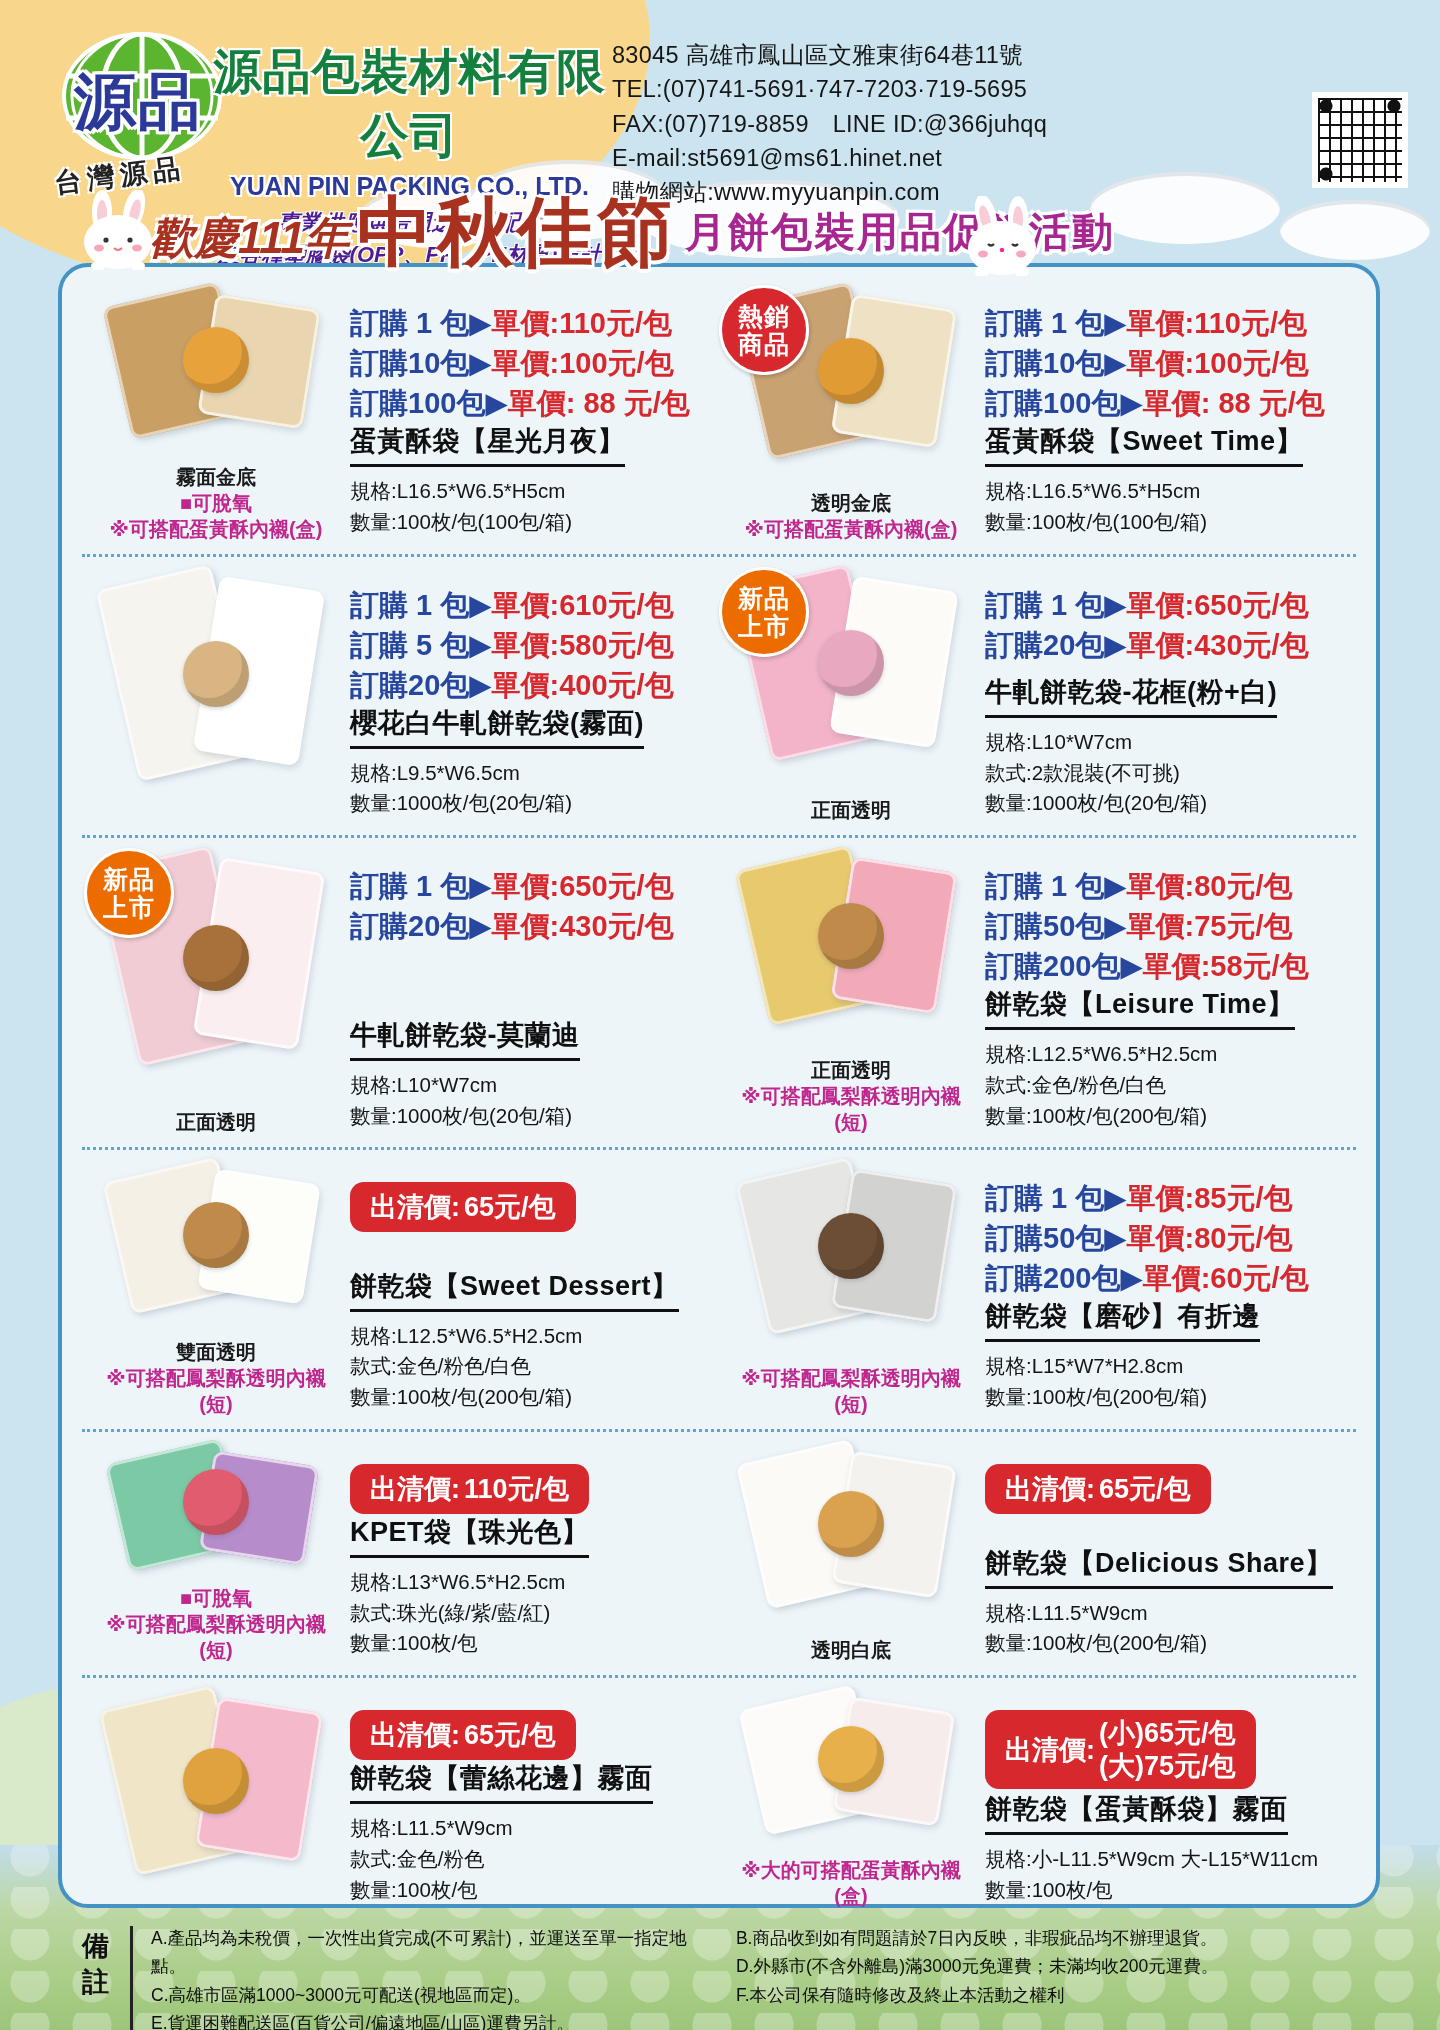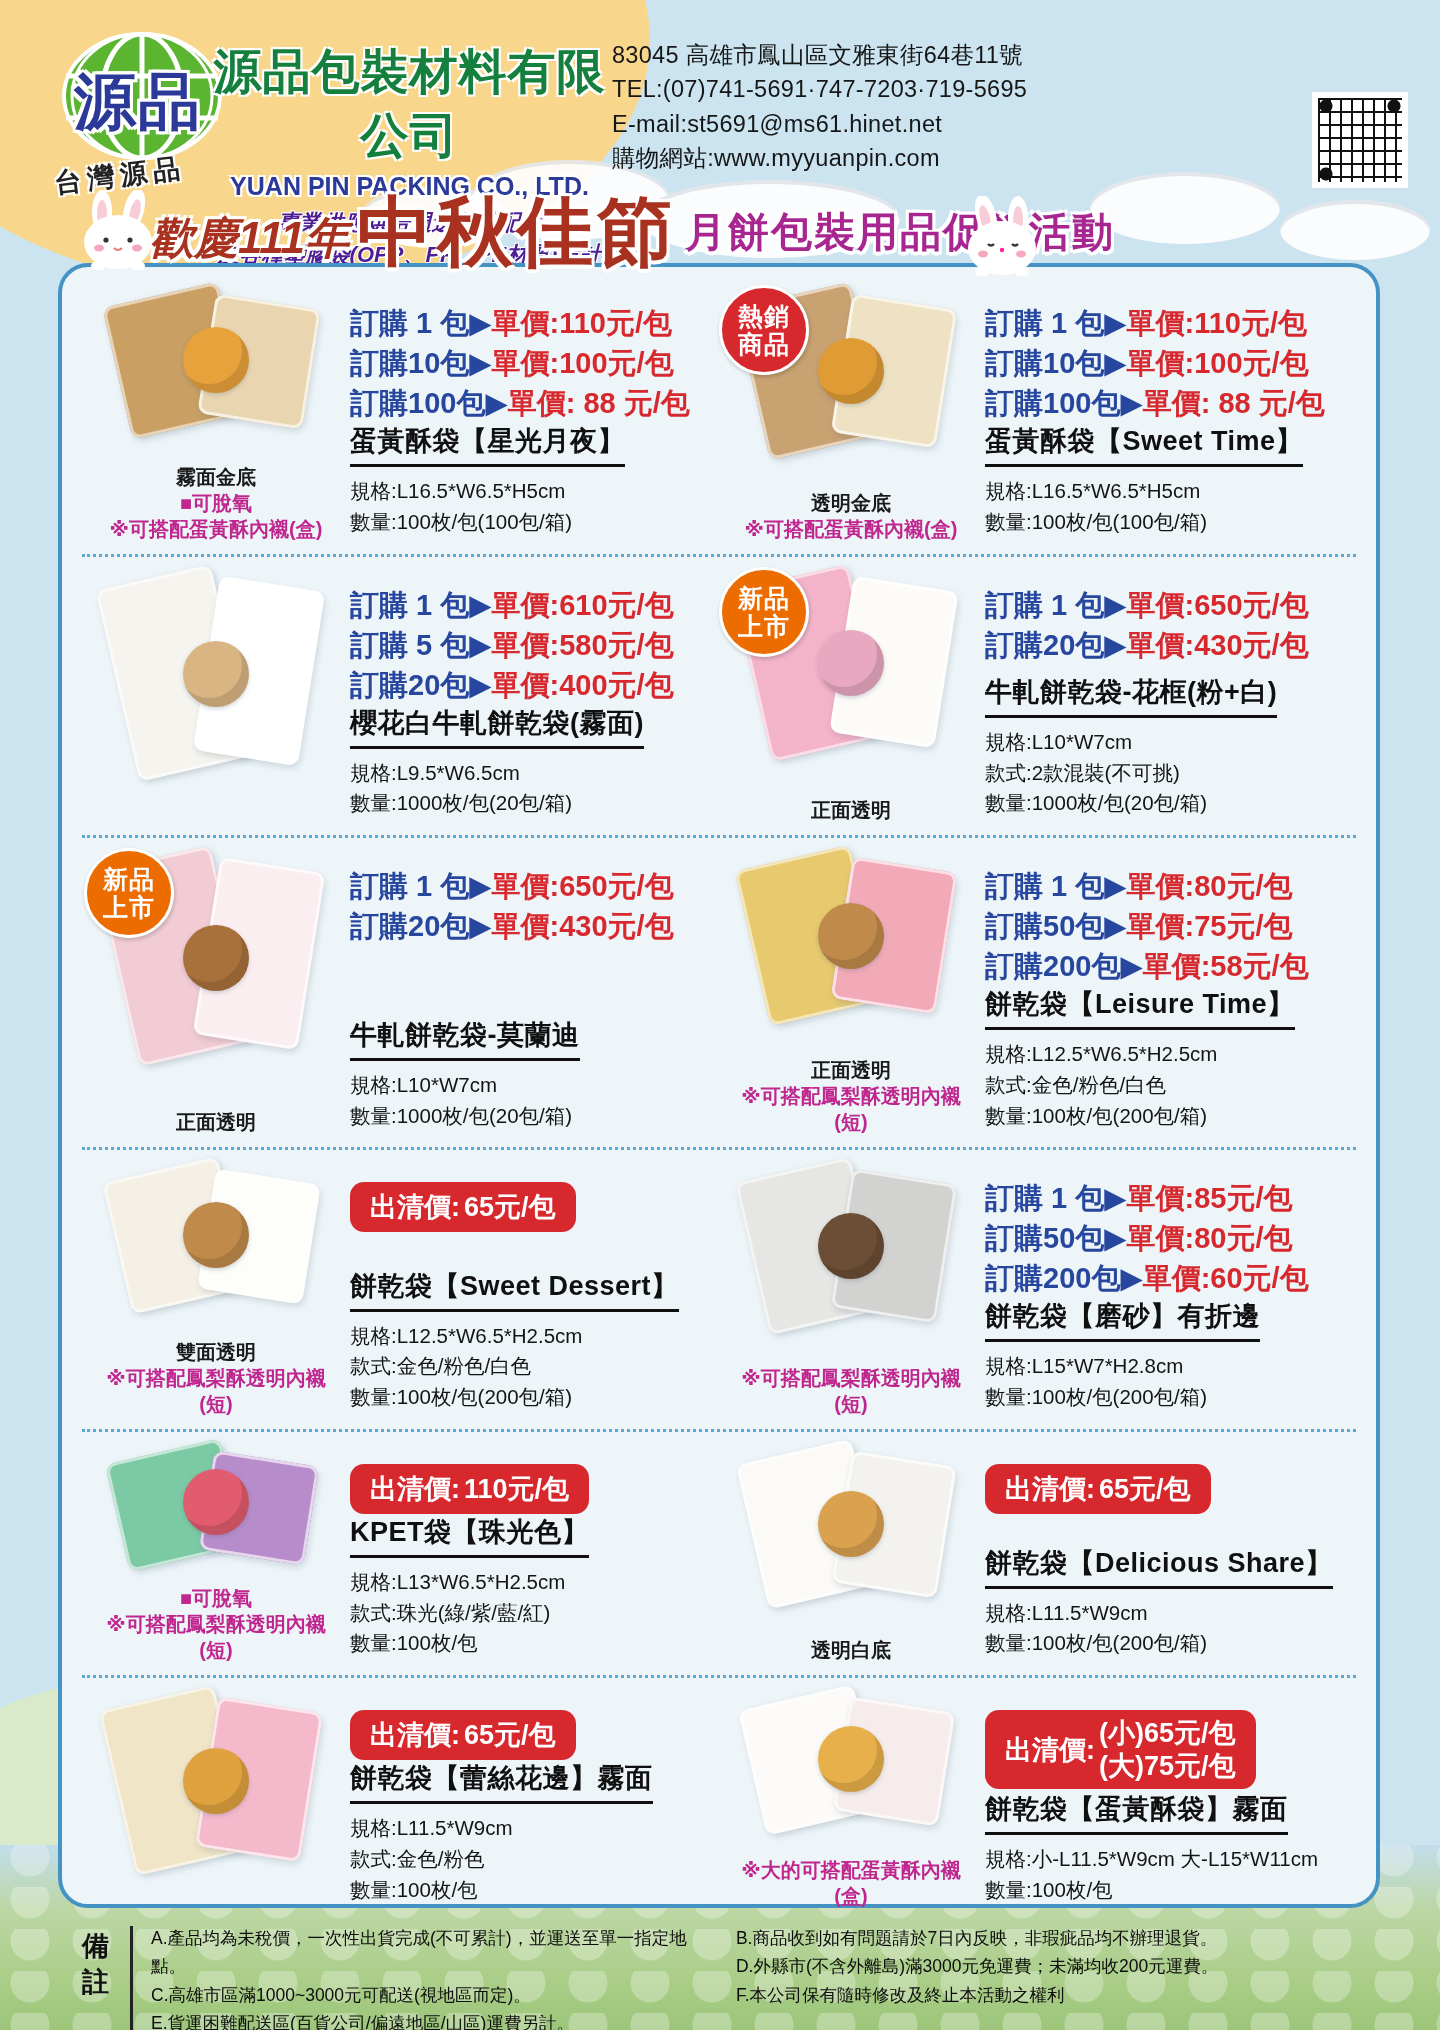--- a/index.html
+++ b/index.html
@@ -138,20 +138,21 @@
   <div class="company-block">
     <div class="company-zh">源品包裝材料有限公司</div>
     <div class="company-en">YUAN PIN PACKING CO., LTD.</div>
     <div class="tagline">專業供應烘焙週邊包裝配件</div>
     <div class="tagline">及各種塑膠袋(OPP、PP、PE材質)設計製造</div>
   </div>
 
   <div class="contact-block">
     <div>83045 高雄市鳳山區文雅東街64巷11號</div>
     <div>TEL:(07)741-5691·747-7203·719-5695</div>
+    <div>FAX:(07)719-8859　LINE ID:@366juhqq</div>
     <div>E-mail:st5691@ms61.hinet.net</div>
     <div>購物網站:www.myyuanpin.com</div>
   </div>
 
   <div class="qr">
       <div class="qr-inner"></div>
     </div>
 
   <div class="banner-title">
     <span class="bt-prefix">歡慶111年</span>

